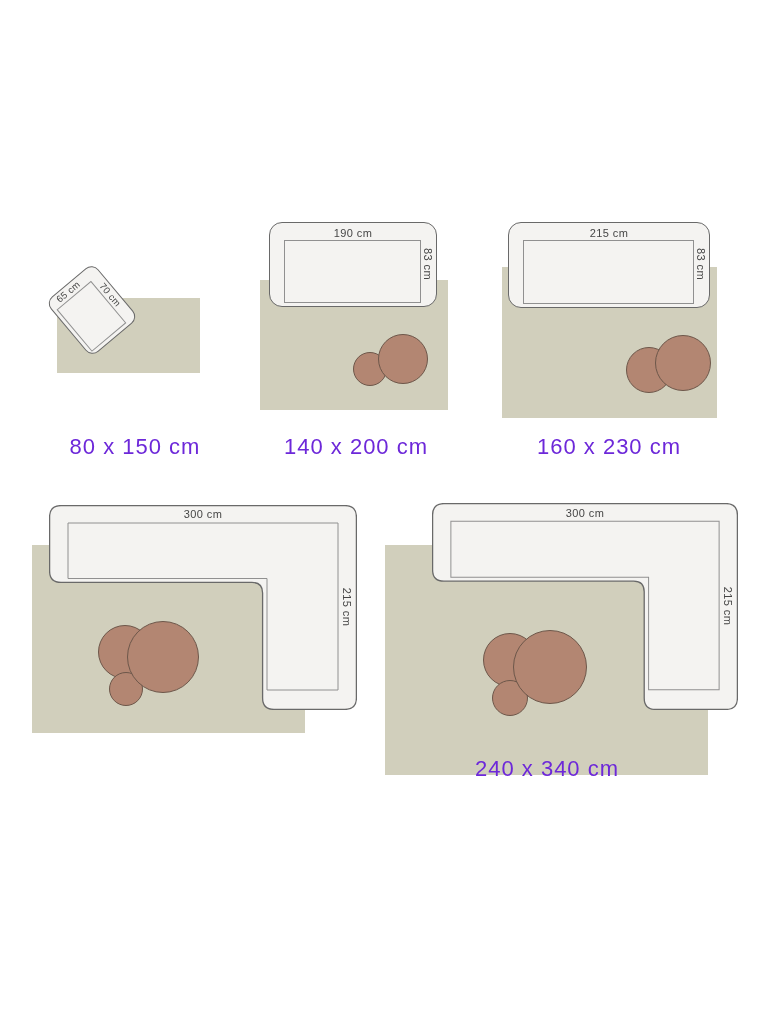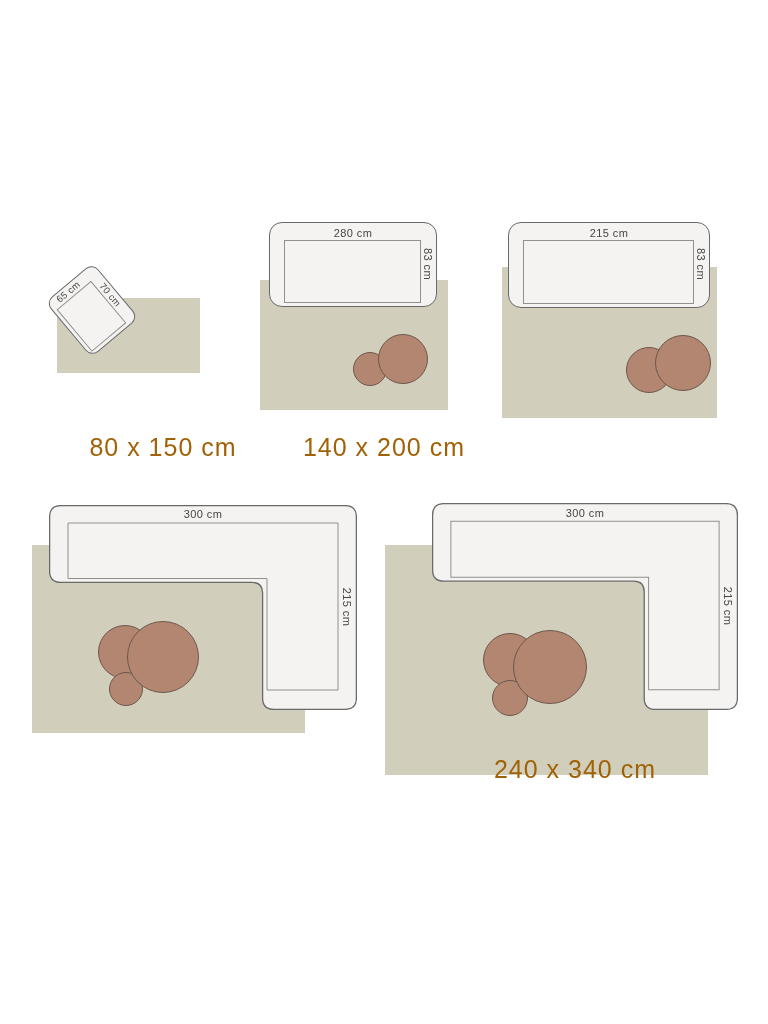--- a/index.html
+++ b/index.html
@@ -21,22 +21,22 @@
   .dim{
     position:absolute;font-size:11px;color:#454545;letter-spacing:.4px;white-space:nowrap;z-index:6;
   }
   .dim.center{transform:translate(-50%,-50%);}
   .dim.vert{transform:translate(-50%,-50%) rotate(90deg);}
   .circle{
     position:absolute;border-radius:50%;background:#b38672;border:1.3px solid #6d574a;
     box-sizing:border-box;
   }
   .size-label{
-    position:absolute;transform:translate(-50%,-50%);font-size:25px;color:#a16207;
-    letter-spacing:1px;white-space:nowrap;z-index:8;margin-left:28px;
+    position:absolute;transform:translate(-50%,-50%);font-size:22px;color:#6d28d9;
+    letter-spacing:1px;white-space:nowrap;z-index:8;
   }
   .chair{
     position:absolute;left:61px;top:274px;width:62px;height:72px;
     transform:rotate(-40deg);z-index:3;
   }
   .chair-body{
     position:absolute;inset:0;background:#f4f3f1;border:1.2px solid #696969;border-radius:9px;
     box-sizing:border-box;
   }
   .chair-inner{
@@ -69,33 +69,34 @@
     </div>
     <div class="size-label" style="left:135px;top:447px;">80 x 150 cm</div>
   </div>
 
   <div class="group">
     <div class="rug" style="left:260px;top:280px;width:188px;height:130px;"></div>
     <div class="circle z1" style="left:353px;top:352px;width:34px;height:34px;"></div>
     <div class="circle z2" style="left:378px;top:334px;width:50px;height:50px;"></div>
     <div class="sofa" style="left:269px;top:222px;width:168px;height:85px;"></div>
     <div class="sofa-inner" style="left:284px;top:240px;width:135px;height:61px;"></div>
-    <div class="dim center" style="left:353px;top:233px;">280 cm</div>
+    <div class="dim center" style="left:353px;top:233px;">190 cm</div>
     <div class="dim vert" style="left:428px;top:264px;">83 cm</div>
     <div class="size-label" style="left:356px;top:447px;">140 x 200 cm</div>
   </div>
 
   <div class="group">
     <div class="rug" style="left:502px;top:267px;width:215px;height:151px;"></div>
     <div class="circle z1" style="left:626px;top:347px;width:46px;height:46px;"></div>
     <div class="circle z2" style="left:655px;top:335px;width:56px;height:56px;"></div>
     <div class="sofa" style="left:508px;top:222px;width:202px;height:86px;"></div>
     <div class="sofa-inner" style="left:523px;top:240px;width:169px;height:62px;"></div>
     <div class="dim center" style="left:609px;top:233px;">215 cm</div>
     <div class="dim vert" style="left:701px;top:264px;">83 cm</div>
+    <div class="size-label" style="left:609px;top:447px;">160 x 230 cm</div>
   </div>
 
   <div class="group">
     <div class="rug" style="left:32px;top:545px;width:273px;height:188px;"></div>
     <div class="circle z1" style="left:98px;top:625px;width:54px;height:54px;"></div>
     <div class="circle z2" style="left:109px;top:672px;width:34px;height:34px;"></div>
     <div class="circle z3" style="left:127px;top:621px;width:72px;height:72px;"></div>
     <svg class="corner-sofa" style="left:49px;top:505px;" width="308" height="205" viewBox="0 0 308 205">
       <path d="M 12,0.6 L 296,0.6 Q 307.4,0.6 307.4,12 L 307.4,193 Q 307.4,204.4 296,204.4
                L 225,204.4 Q 213.6,204.4 213.6,193 L 213.6,88 Q 213.6,77.4 203,77.4

